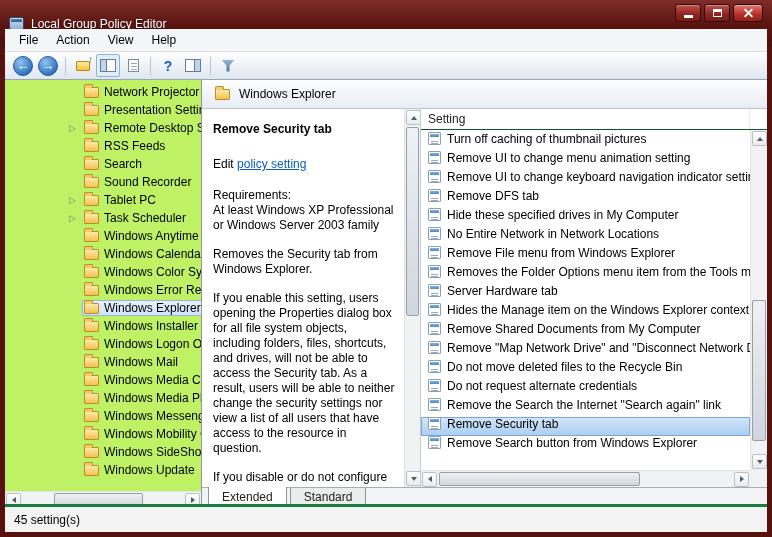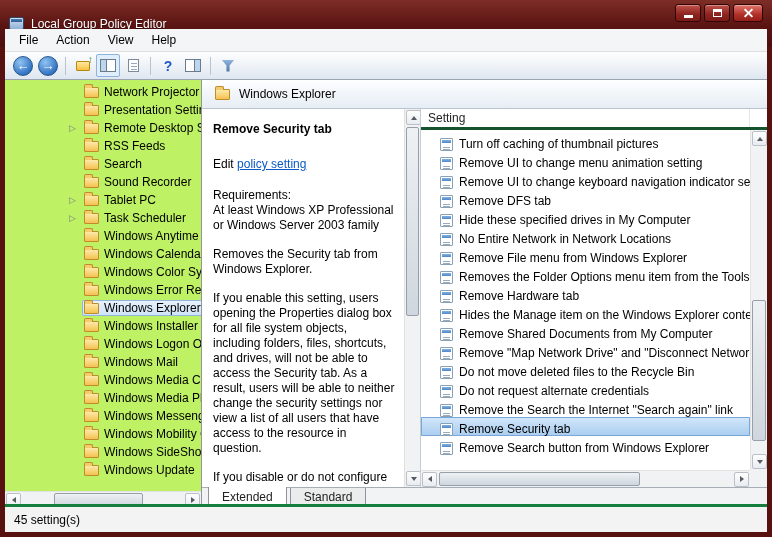--- a/index.html
+++ b/index.html
@@ -119,27 +119,27 @@
   .detail-title { font-weight: bold; margin-bottom: 21px; }
   .detail-edit { margin-bottom: 17px; }
   .link { color: #0a5bc4; text-decoration: underline; cursor: pointer; }
   .detail-label { line-height: 15px; }
   .detail-para { line-height: 15px; margin-bottom: 14px; }
   .detail-vscroll { position: absolute; top: 0; right: 0; bottom: 0; width: 16px;
     background: #f1f2f4; border-left: 1px solid #e0e0e0; display: flex; flex-direction: column; }
   
   .list-pane { flex: 1; position: relative; min-width: 0; background: #fff; }
   .col-header { position: absolute; top: 0; left: 0; right: 0; height: 21px; background: #fff;
-    border-bottom: 3px solid #14532d; }
+    border-bottom: 1px solid #14532d; }
   .col-cell { position: absolute; top: 0; bottom: 0; left: 0; right: 17px;
     display: flex; align-items: center; padding-left: 7px; border-right: 1px solid #e4e7ea;
     color: #1f1f1f; }
   .list-rows { position: absolute; top: 21px; left: 0; right: 17px; bottom: 17px;
     overflow: hidden; padding-top: 2px; }
-  .list-row { height: 19px; display: flex; align-items: flex-end; gap: 6px; padding-left: 19px;
+  .list-row { height: 19px; display: flex; align-items: flex-start; gap: 6px; padding-left: 7px;
     white-space: nowrap; overflow: hidden; }
   .list-row.selected { background: linear-gradient(#d3e7fa, #a9cdf0);
     box-shadow: inset 0 0 0 1px #7aa7d8; border-radius: 1px; }
   .icon-setting { width: 13px; height: 13px; flex: none; border: 1px solid #8aa0b4;
     background: #fff; border-radius: 1px; position: relative; }
   .icon-setting::before { content:""; position:absolute; top:1px; left:1px; right:1px; height:3px;
     background: linear-gradient(#7fb2e5,#4f86c6); }
   .icon-setting::after { content:""; position:absolute; bottom:2px; left:2px; width:7px; height:1px;
     background:#9aaab8; box-shadow: 0 2px 0 #9aaab8; }
   .list-vscroll { position: absolute; top: 21px; right: 0; bottom: 17px; width: 17px;
@@ -452,21 +452,21 @@
             <div class="list-row">
                 <span class="icon-setting"></span>
                 <span class="list-label">Remove File menu from Windows Explorer</span>
               </div>
             <div class="list-row">
                 <span class="icon-setting"></span>
                 <span class="list-label">Removes the Folder Options menu item from the Tools menu</span>
               </div>
             <div class="list-row">
                 <span class="icon-setting"></span>
-                <span class="list-label">Remove Hardware tab</span>
+                <span class="list-label">Server Hardware tab</span>
               </div>
             <div class="list-row">
                 <span class="icon-setting"></span>
                 <span class="list-label">Hides the Manage item on the Windows Explorer context menu</span>
               </div>
             <div class="list-row">
                 <span class="icon-setting"></span>
                 <span class="list-label">Remove Shared Documents from My Computer</span>
               </div>
             <div class="list-row">

